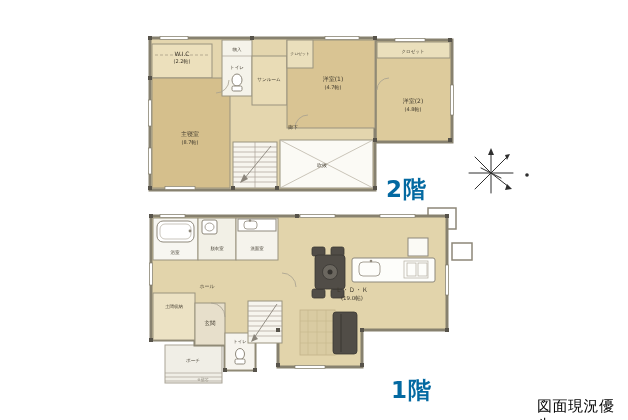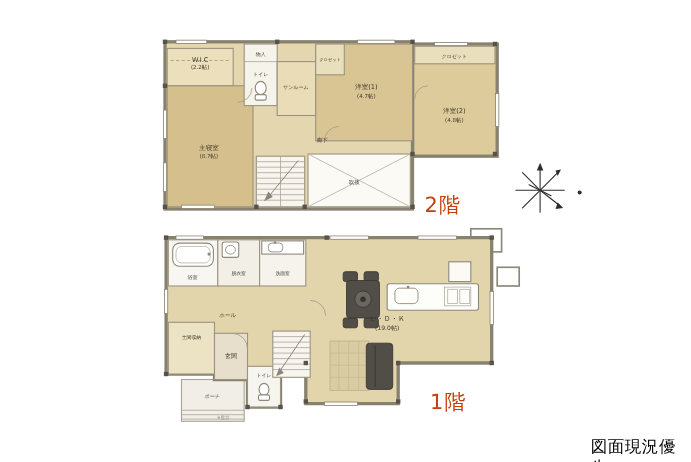--- a/index.html
+++ b/index.html
@@ -1,19 +1,19 @@
 <!DOCTYPE html>
 <html><head>
 <meta charset="utf-8">
 <style>
   html,body{margin:0;padding:0;background:#ffffff;}
   #stage{position:relative;width:628px;height:420px;background:#ffffff;overflow:hidden;
          font-family:"DejaVu Sans",sans-serif;}
   .plan{position:absolute;}
-  .floor-label{position:absolute;font-size:19px;font-weight:400;color:#c2410c;letter-spacing:1px;}
+  .floor-label{position:absolute;font-size:23px;font-weight:700;color:#0369a1;letter-spacing:1px;}
   .disclaimer{position:absolute;left:537px;top:397px;font-size:15px;font-weight:500;color:#000;letter-spacing:0.5px;}
   svg text{font-family:"DejaVu Sans",sans-serif;fill:#3e382c;text-anchor:middle;}
   .wall-thick{stroke:#87816F;stroke-width:3;}
   .wall-mid{stroke:#8d8778;stroke-width:1.5;fill:none;}
   .wall-thin{stroke:#9a937f;stroke-width:1;}
   .fixture{fill:#ffffff;stroke:#8f897c;stroke-width:1;}
   .tread{stroke:#a9a296;stroke-width:0.7;}
   .xline{stroke:#bcb6a8;stroke-width:0.8;}
   .window{fill:#ffffff;stroke:#87816F;stroke-width:0.7;}
   .pillar{fill:#57534a;}
@@ -254,17 +254,17 @@
     <text x="62" y="85" font-size="5">ホール</text>
     <text x="29" y="105" font-size="4.4">土間収納</text>
     <text x="65" y="122" font-size="5.5">玄関</text>
     <text x="95" y="140" font-size="4.4">トイレ</text>
     <text x="48" y="159" font-size="4.6">ポーチ</text>
     <text x="58" y="178" font-size="4" class="note-text">※壁芯</text>
     <text x="207" y="89" font-size="6.5">Ｌ・Ｄ・Ｋ</text>
     <text x="207" y="97" font-size="5.5">(19.0帖)</text>
   </svg>
 
-  <div class="floor-label" style="left:391px;top:353px;">1階</div>
+  <div class="floor-label" style="left:391px;top:375px;">1階</div>
 
   <div class="disclaimer">図面現況優先</div>
 
 </div>
 
 </body></html>

